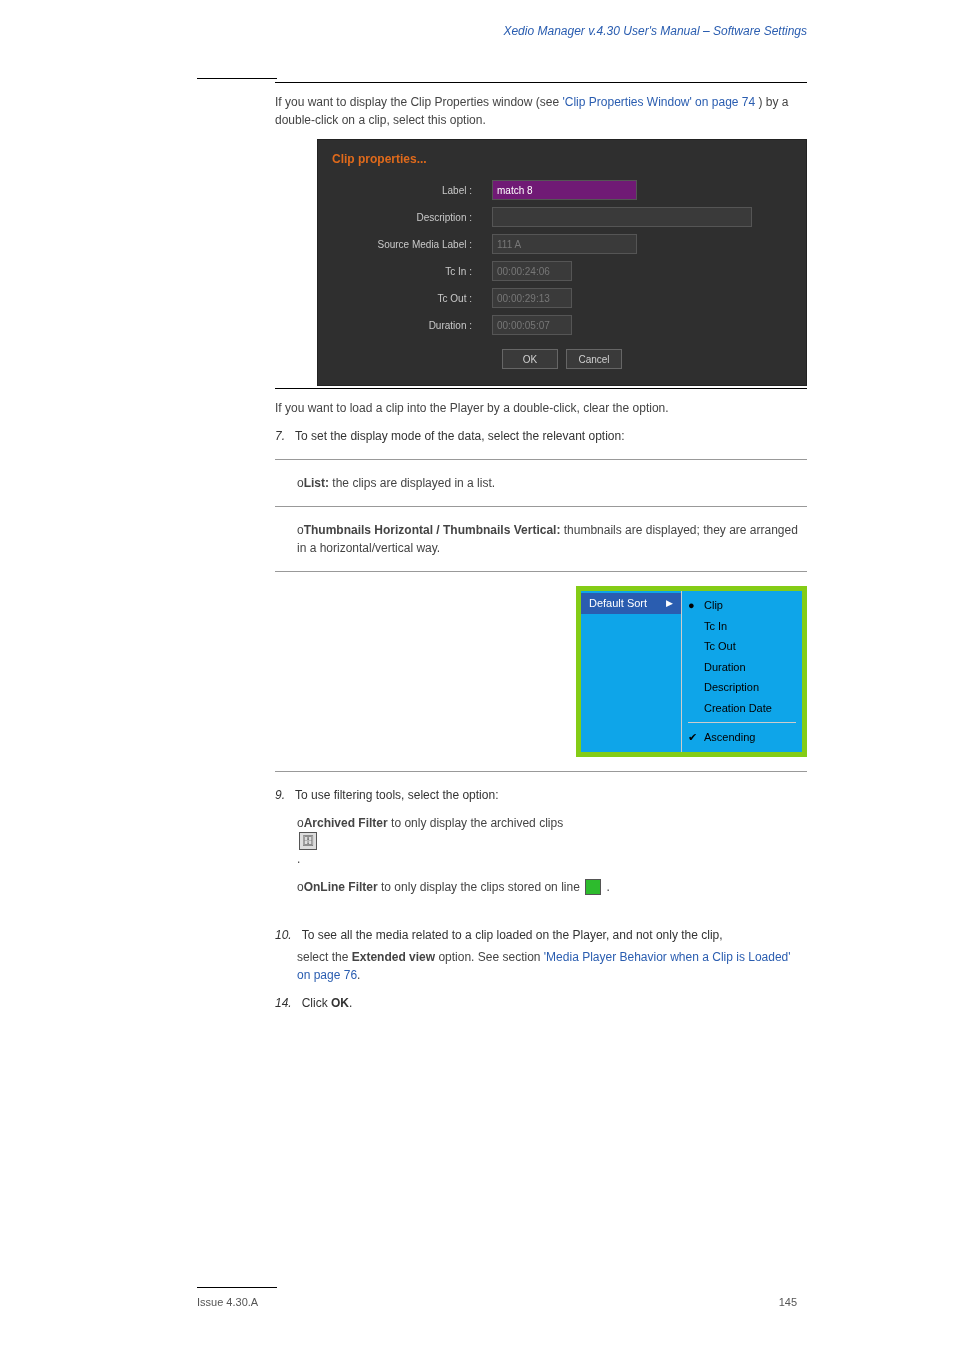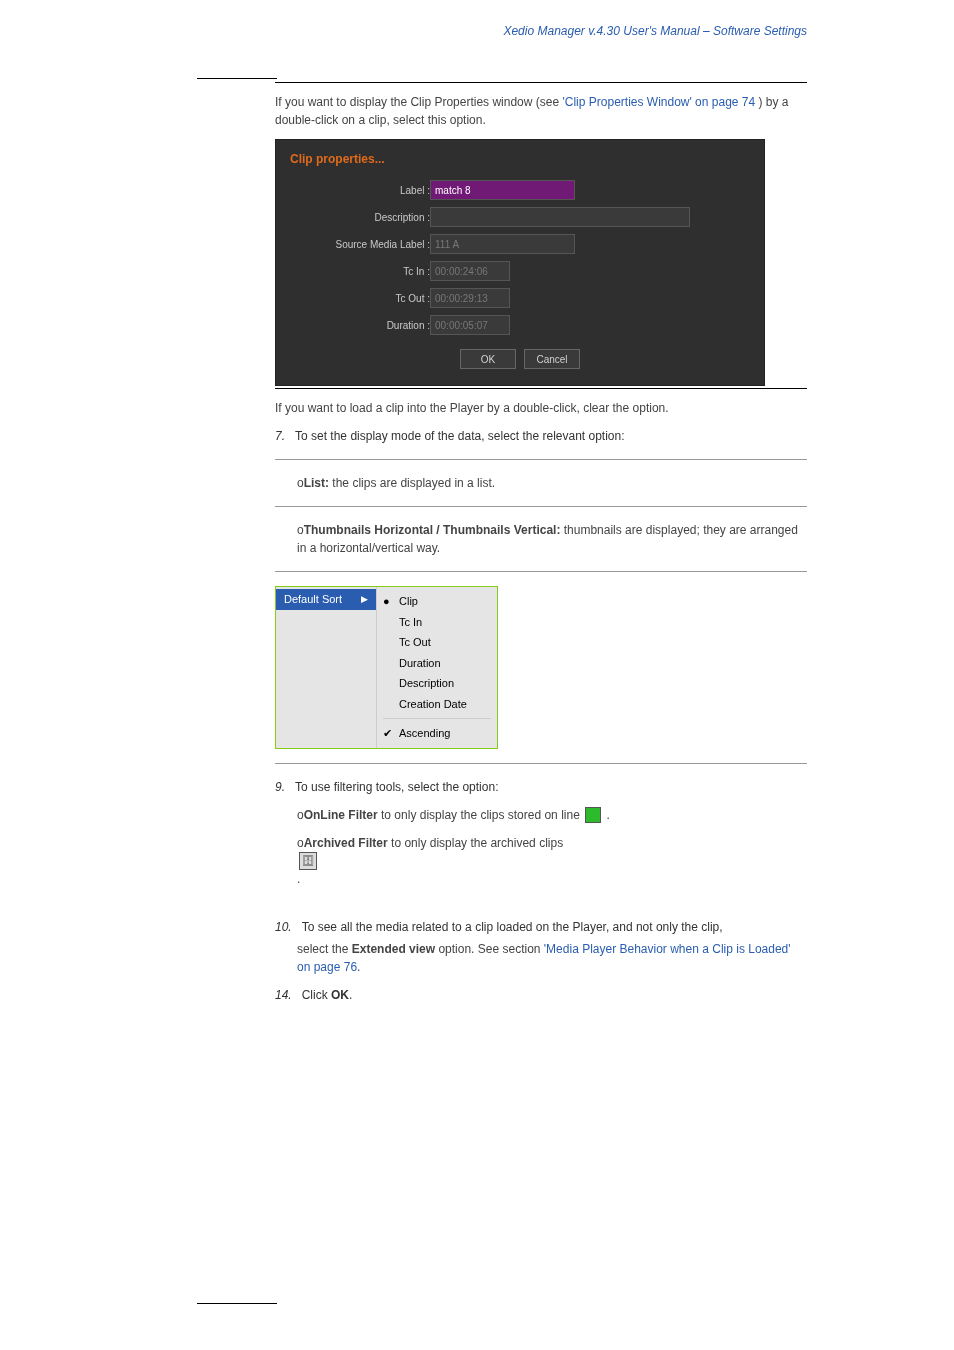--- a/index.html
+++ b/index.html
@@ -3,33 +3,33 @@
 <meta charset="utf-8">
 <style>
 html,body{margin:0;padding:0;background:#fff;color:#333;font-family:Arial,Helvetica,sans-serif;font-size:12px;line-height:1.5}
 .page{width:780px;min-height:1350px;margin:0 auto;padding:40px 60px 40px 110px;box-sizing:border-box;position:relative}
 .header-line{position:absolute;left:110px;top:78px;width:80px;border-top:1px solid #000}
 a.link{color:#2a5db0;text-decoration:none}
 .para{margin:10px 0;color:#444}
 hr.full{border:0;border-top:1px solid #000;margin:0 0 6px 0}
 hr.sep{border:0;border-top:1px solid #999;margin:14px 0}
 .section{margin-left:78px;margin-top:42px}
-.figwrap{display:flex;justify-content:flex-start;margin:6px 0 2px 0}
+.figwrap{display:flex;justify-content:flex-end;margin:6px 0 2px 0}
 .dialog{background:#2f2f2f;color:#bfbfbf;width:460px;padding:10px 14px 16px 14px;border:1px solid #222;font-family:Tahoma,Arial,sans-serif}
 .dialog-title{color:#e06a1b;font-weight:bold;font-size:12px;margin-bottom:12px}
 .drow{display:flex;align-items:center;margin:7px 0;font-size:10px}
-.drow label{width:140px;text-align:right;padding-right:0;color:#c9c9c9}
+.drow label{width:140px;text-align:right;padding-right:20px;color:#c9c9c9}
 .inp{background:#3a3a3a;border:1px solid #555;height:18px;padding:0 4px;color:#cfcfcf;font-size:10px}
 .inp.sel{background:#701a75;color:#fff}
 .inp.ro{color:#777}
 .btnrow{display:flex;justify-content:center;gap:8px;margin-top:14px}
 .dbtn{background:#3a3a3a;border:1px solid #666;color:#d0d0d0;width:56px;height:20px;font-size:10px;cursor:pointer}
 .iblock{margin:8px 0}
 .iblock .n{font-style:italic;margin-right:10px}
-.menuimg{background:#e5e5e5;border:1px solid #84cc16;font-family:Tahoma,Arial,sans-serif;font-size:11px;color:#000}
+.menuimg{background:#0ea5e9;border:5px solid #84cc16;font-family:Tahoma,Arial,sans-serif;font-size:11px;color:#000}
 .menurow{display:flex}
 .menu-left{width:100px;padding:2px 0}
 .menu-left-item{padding:2px 8px;display:flex;align-items:center;justify-content:space-between}
 .menu-left-item.sel{background:#2a5db0;color:#fff}
 .tri{font-size:9px}
 .menu-right{border-left:1px solid #ccc;width:120px;padding:4px 0}
 .menu-right-item{padding:2px 8px 2px 22px;position:relative;cursor:default}
 .menu-right-item .mark{position:absolute;left:6px;top:2px}
 .menu-div{border-top:1px solid #ccc;margin:4px 6px}
 .inline-icon{display:inline-block;vertical-align:middle;margin:0 2px}
@@ -121,34 +121,38 @@
             <div class="menu-div"></div>
             <div class="menu-right-item"><span class="mark">✔</span><span>Ascending</span></div>
           </div>
         </div>
       </div>
     </div>
     <hr class="sep">
 
     <div class="iblock"><span class="n">9.</span><span>To use filtering tools, select the option:</span></div>
     <div class="para" style="margin-left:22px">
-      <span class="n">o</span><b>OnLine Filter </b><span>to only display the clips stored on line </span>
-      <span class="inline-icon sq-green"></span>
+      <span class="n">o</span><b>Archived Filter </b><span>to only display the archived clips </span>
+      <span class="inline-icon sq-arch">🗄</span>
       <span>.</span>
     </div>
     <div class="para" style="margin-left:22px">
-      <span class="n">o</span><b>Archived Filter </b><span>to only display the archived clips </span>
-      <span class="inline-icon sq-arch">🗄</span>
+      <span class="n">o</span><b>OnLine Filter </b><span>to only display the clips stored on line </span>
+      <span class="inline-icon sq-green"></span>
       <span>.</span>
     </div>
 
     <div class="iblock mtop"><span class="n">10.</span><span>To see all the media related to a clip loaded on the Player, and not only the clip,</span></div>
     <div class="para" style="margin-left:22px;margin-top:-4px">
       <span>select the </span><b>Extended view</b><span> option. See section </span><a class="link" href="#">'Media Player Behavior when a Clip is Loaded' on page 76</a><span>.</span>
     </div>
 
     <div class="iblock"><span class="n">14.</span><span>Click </span><b>OK</b><span>.</span></div>
   </div>
 
   <div class="footer">
     <div class="line"></div>
+    <div class="row">
+      <span>Issue 4.30.A</span>
+      <span>145</span>
+    </div>
   </div>
 </div>
 
 </body></html>

